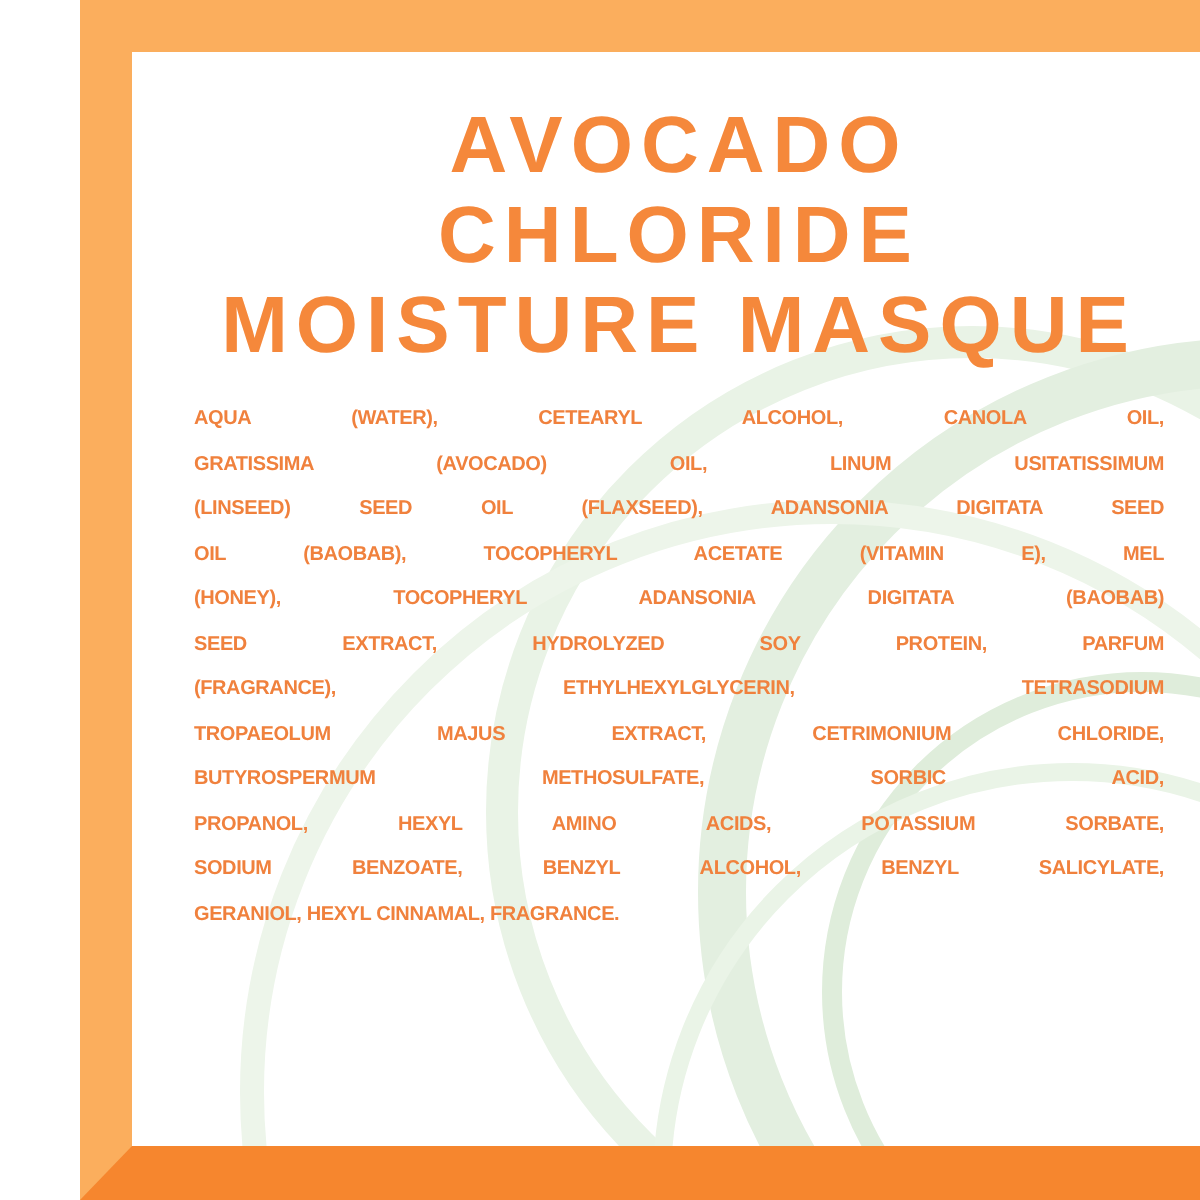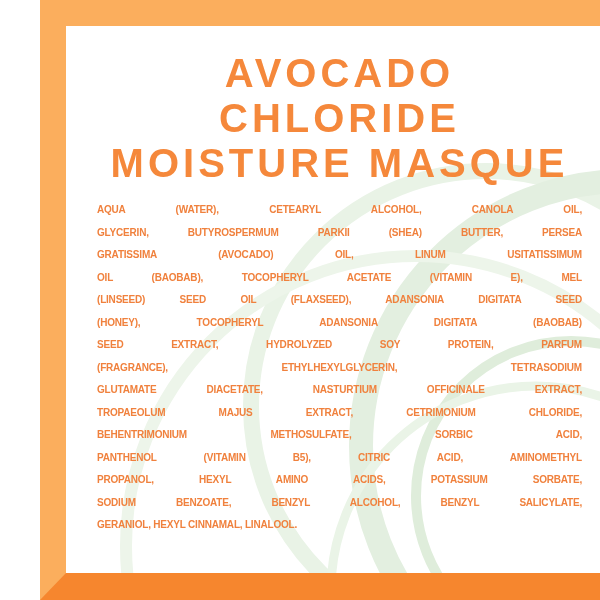--- a/index.html
+++ b/index.html
@@ -79,31 +79,28 @@
     <div class="content">
 
       <div class="title">
         <div>AVOCADO</div>
         <div>CHLORIDE</div>
         <div>MOISTURE MASQUE</div>
       </div>
 
       <div class="ingredients">
         <div class="jline">AQUA (WATER), CETEARYL ALCOHOL, CANOLA OIL,</div>
-        <div class="jline">GLYCERIN, BUTYROSPERMUM PARKII (SHEA) BUTTER, PERSEA</div>
         <div class="jline">GRATISSIMA (AVOCADO) OIL, LINUM USITATISSIMUM</div>
+        <div class="jline">(LINSEED) SEED OIL (FLAXSEED), ADANSONIA DIGITATA SEED</div>
         <div class="jline">OIL (BAOBAB), TOCOPHERYL ACETATE (VITAMIN E), MEL</div>
-        <div class="jline">(LINSEED) SEED OIL (FLAXSEED), ADANSONIA DIGITATA SEED</div>
         <div class="jline">(HONEY), TOCOPHERYL ADANSONIA DIGITATA (BAOBAB)</div>
         <div class="jline">SEED EXTRACT, HYDROLYZED SOY PROTEIN, PARFUM</div>
         <div class="jline">(FRAGRANCE), ETHYLHEXYLGLYCERIN, TETRASODIUM</div>
-        <div class="jline">GLUTAMATE DIACETATE, NASTURTIUM OFFICINALE EXTRACT,</div>
         <div class="jline">TROPAEOLUM MAJUS EXTRACT, CETRIMONIUM CHLORIDE,</div>
-        <div class="jline">BEHENTRIMONIUM METHOSULFATE, SORBIC ACID,</div>
-        <div class="jline">PANTHENOL (VITAMIN B5), CITRIC ACID, AMINOMETHYL</div>
+        <div class="jline">BUTYROSPERMUM METHOSULFATE, SORBIC ACID,</div>
         <div class="jline">PROPANOL, HEXYL AMINO ACIDS, POTASSIUM SORBATE,</div>
         <div class="jline">SODIUM BENZOATE, BENZYL ALCOHOL, BENZYL SALICYLATE,</div>
-        <div class="jline last">GERANIOL, HEXYL CINNAMAL, LINALOOL.</div>
+        <div class="jline last">GERANIOL, HEXYL CINNAMAL, FRAGRANCE.</div>
       </div>
 
     </div>
   </div>
 </div>
 
 </body></html>

